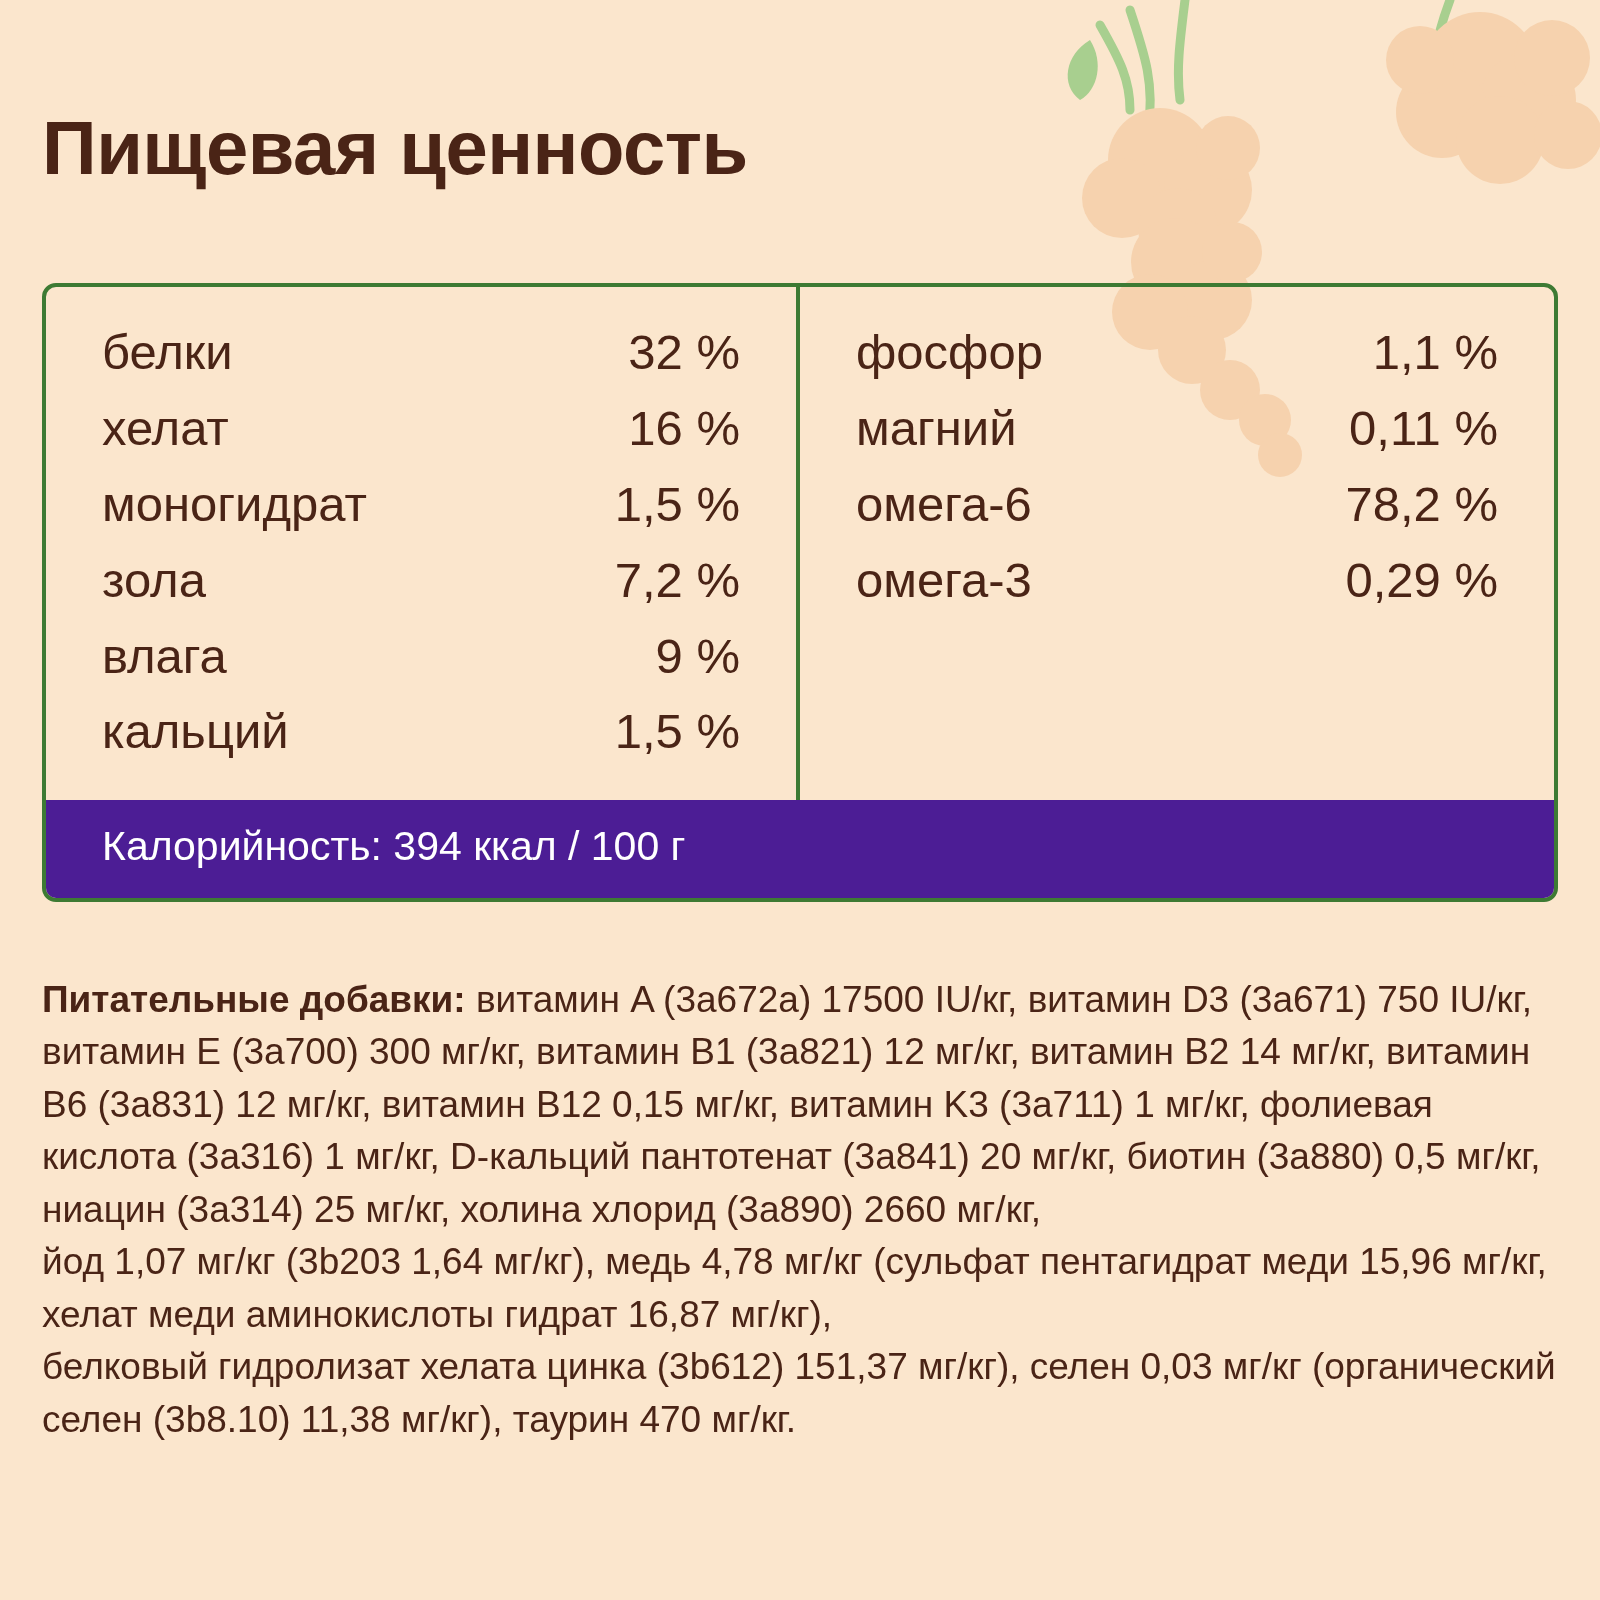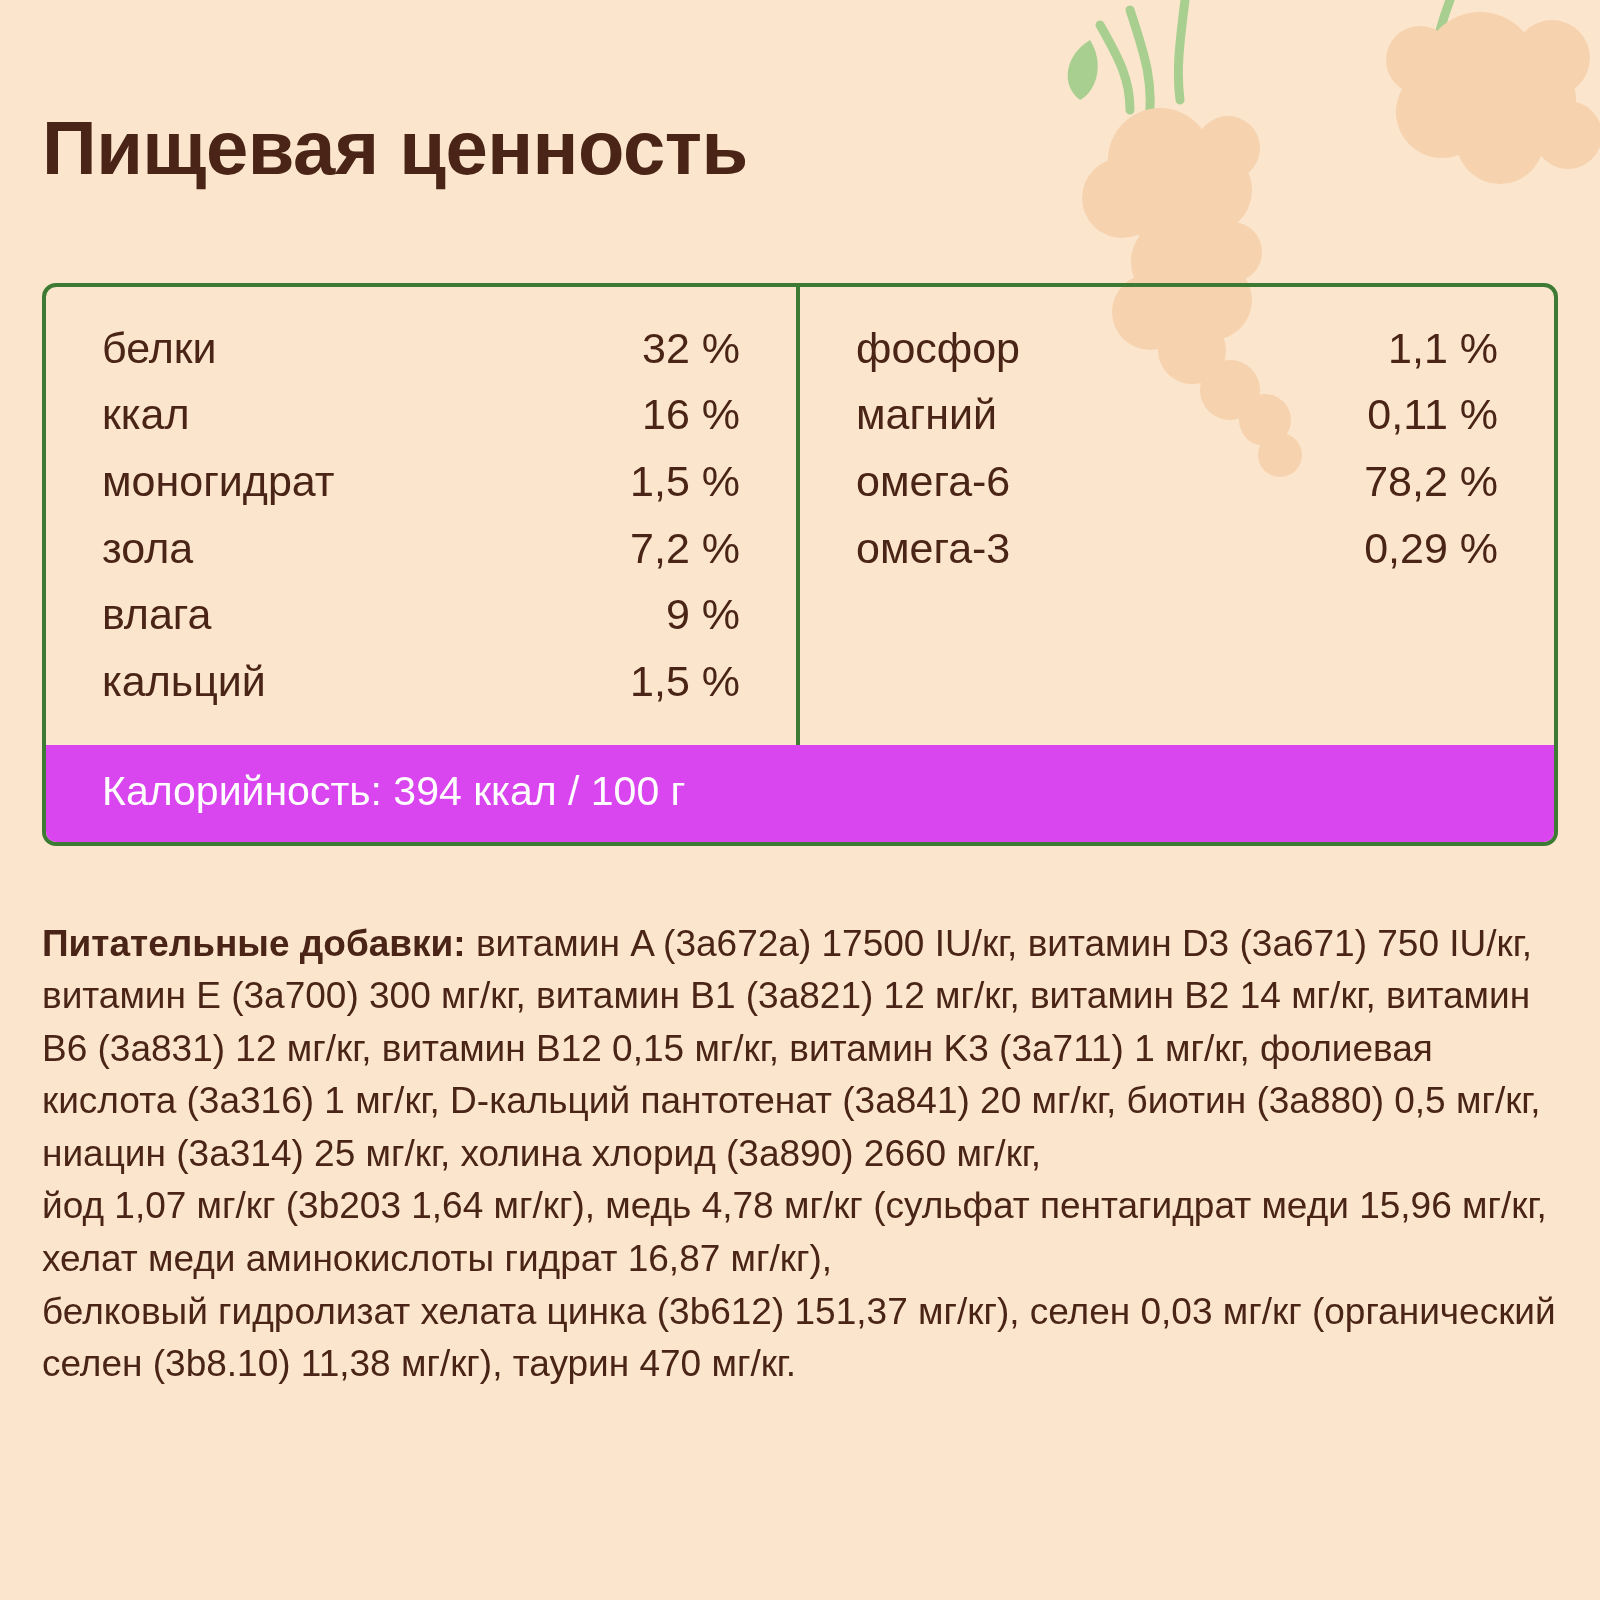--- a/index.html
+++ b/index.html
@@ -63,29 +63,29 @@
     padding: 28px 56px 30px 56px;
     box-sizing: border-box;
   }
   .col.left {
     border-right: 4px solid #3d7a33;
   }
   .nutrient-row {
     display: flex;
     justify-content: space-between;
     align-items: baseline;
-    font-size: 43px;
+    font-size: 49px;
     line-height: 1.55;
     white-space: nowrap;
   }
   .nutrient-name { text-align: left; }
   .nutrient-value { text-align: right; }
 
   .calorie-bar {
-    background: #d946ef;
+    background: #4c1d95;
     color: #ffffff;
     font-size: 41px;
     padding: 22px 56px 26px 56px;
     line-height: 1.2;
   }
 
   
   .additives {
     margin-top: 72px;
     font-size: 37px;
@@ -150,21 +150,21 @@
 
   <div class="nutrition-card">
     <div class="columns">
 
       <div class="col left">
         <div class="nutrient-row">
           <span class="nutrient-name">белки</span>
           <span class="nutrient-value">32 %</span>
         </div>
         <div class="nutrient-row">
-          <span class="nutrient-name">ккал</span>
+          <span class="nutrient-name">хелат</span>
           <span class="nutrient-value">16 %</span>
         </div>
         <div class="nutrient-row">
           <span class="nutrient-name">моногидрат</span>
           <span class="nutrient-value">1,5 %</span>
         </div>
         <div class="nutrient-row">
           <span class="nutrient-name">зола</span>
           <span class="nutrient-value">7,2 %</span>
         </div>

